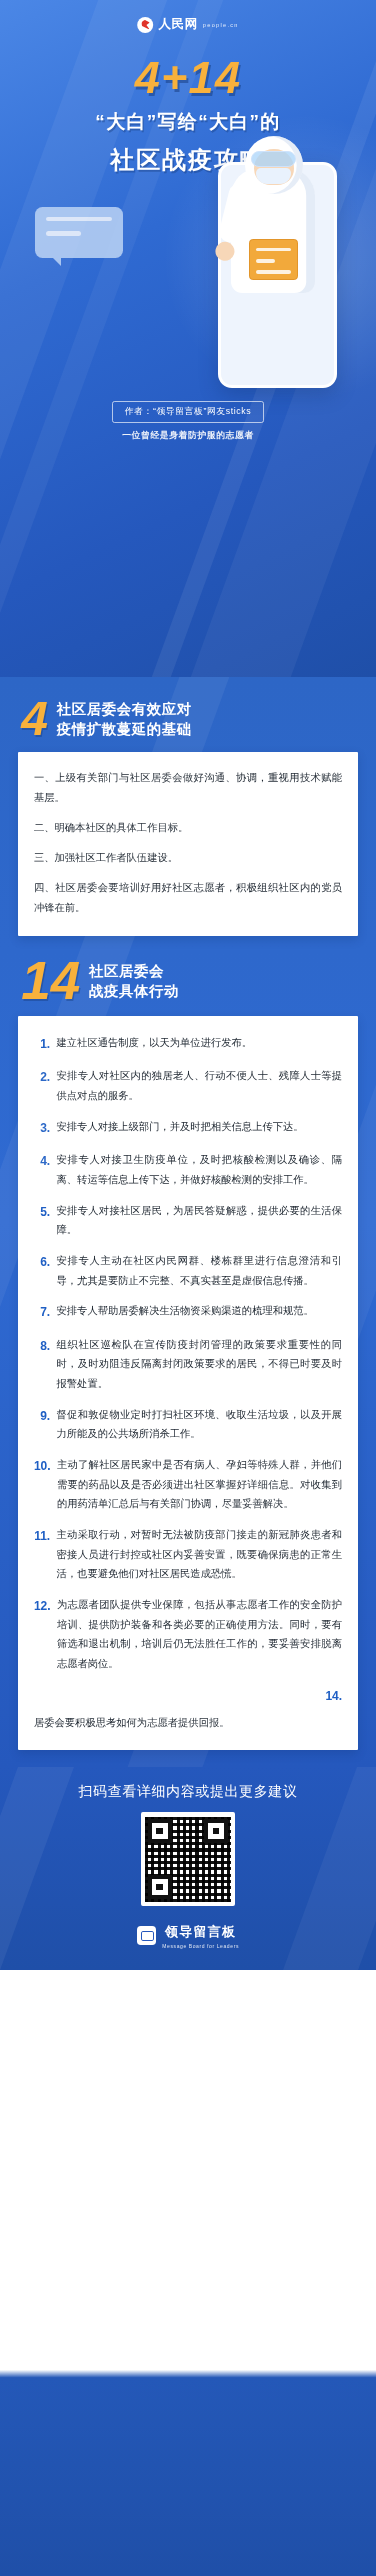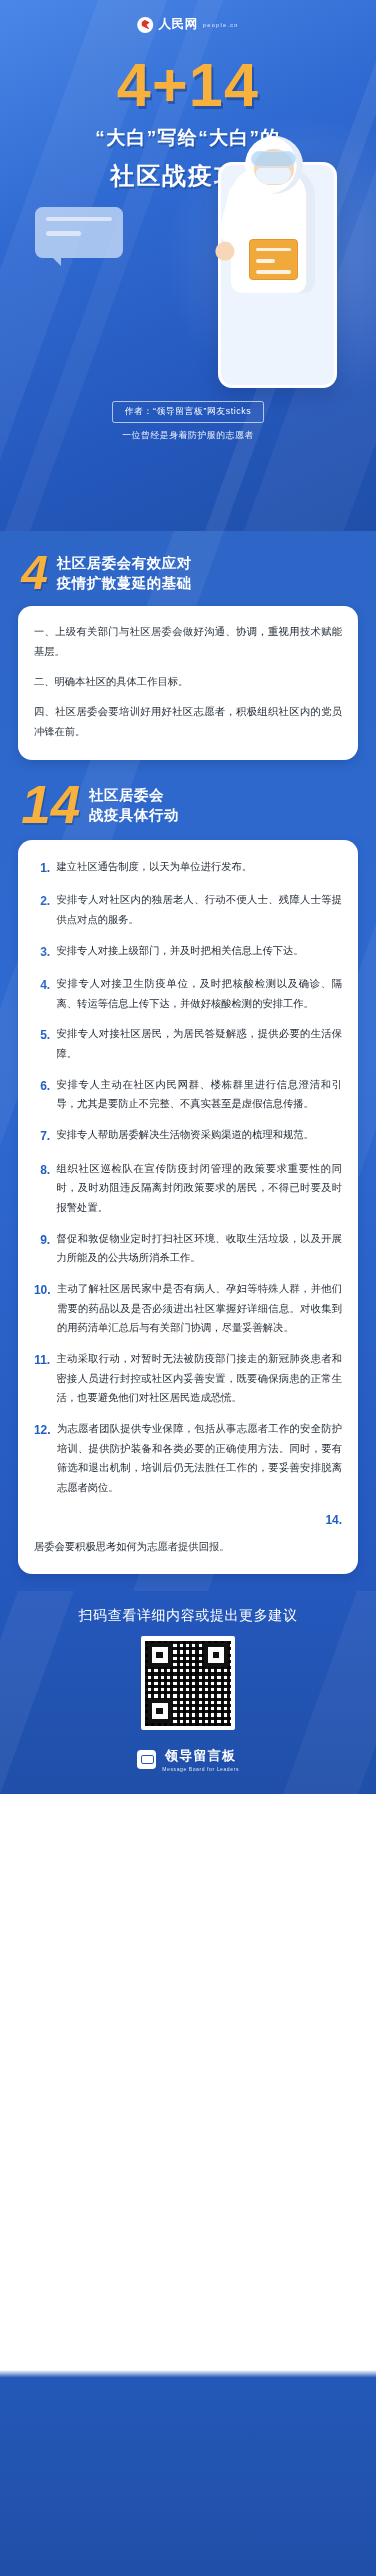--- a/index.html
+++ b/index.html
@@ -14,21 +14,21 @@
     min-height: 2576px;
     background:
       linear-gradient(180deg, #2f6fd0 0%, #2a63c4 6%, #3d7fe0 12%, #2d66c6 20%, #2458b8 26%,
         #ffffff 26.5%, #ffffff 92%,
         #2458b8 92.3%, #1f4fa8 100%);
     overflow: hidden;
   }
   
   .header {
     position: relative;
-    height: 531px;
+    height: 677px;
     background: linear-gradient(155deg, #4b87e6 0%, #2f6ad2 35%, #2558bd 70%, #1f4fa8 100%);
     overflow: hidden;
   }
   .hdr-deco {
     position: absolute;
     background: rgba(255,255,255,0.06);
     transform: skewX(-20deg);
   }
   .d1 { left: -25px; top: 0; width: 69px; height: 677px; }
   .d2 { left: 75px; top: 0; width: 25px; height: 677px; background: rgba(255,255,255,0.05); }
@@ -67,22 +67,23 @@
   }
   .logo-text { font-size: 12.5px; font-weight: bold; letter-spacing: 0.6px; }
   .logo-sub { font-size: 5.6px; opacity: .85; letter-spacing: 1.3px; display:block; font-weight: normal;}
 
   .title-wrap {
     position: absolute;
     top: 55px; left: 0; right: 0;
     text-align: center;
   }
   .t-big {
-    font-size: 61px;
-    font-weight: bold;
+    font-size: 45px;
+    font-weight: bold;
+    font-style: italic;
     color: #f8b13c;
     text-shadow: 1.9px 2.5px 0 rgba(16,52,112,.45);
     letter-spacing: 1.3px;
     line-height: 1;
   }
   .t-line2 {
     margin-top: 8.8px;
     font-size: 19px;
     font-weight: bold;
     color: #ffffff;
@@ -217,20 +218,21 @@
     border-radius: 2.5px;
     padding: 3.8px 11.3px;
     font-size: 8.8px;
     letter-spacing: 0.6px;
   }
   .author-2 {
     margin-top: 7.5px;
     font-size: 8.8px;
     letter-spacing: 0.6px;
     opacity: .92;
+    font-weight: bold;
   }
 
   
   .sec-banner {
     position: relative;
     display: flex;
     align-items: center;
     gap: 8.8px;
     padding: 0 21.3px;
     margin-top: 6.3px;
@@ -249,21 +251,21 @@
     font-size: 14.4px;
     font-weight: bold;
     line-height: 1.4;
     letter-spacing: 0.6px;
   }
 
   
   .card {
     margin: 11.3px 17.6px 0 17.6px;
     background: #ffffff;
-    border-radius: 14px;
+    border-radius: 1px;
     padding: 16.3px 16.3px 17.6px 16.3px;
     box-shadow: 0 3.8px 10px rgba(10,40,90,.18);
   }
   .card p {
     color: #1d2630;
     font-size: 10.3px;
     line-height: 1.95;
     margin-bottom: 10px;
     text-align: justify;
   }
@@ -443,20 +445,21 @@
       <div class="sec-num">4</div>
       <div class="sec-title">
         <div>社区居委会有效应对</div>
         <div>疫情扩散蔓延的基础</div>
       </div>
     </div>
 
     <div class="card">
       <p>一、上级有关部门与社区居委会做好沟通、协调，重视用技术赋能基层。</p>
       <p>二、明确本社区的具体工作目标。</p>
+      <p>三、加强社区工作者队伍建设。</p>
       <p>四、社区居委会要培训好用好社区志愿者，积极组织社区内的党员冲锋在前。</p>
     </div>
 
     <div class="sec-banner" style="margin-top:21.3px;">
       <div class="sec-num big">14</div>
       <div class="sec-title">
         <div>社区居委会</div>
         <div>战疫具体行动</div>
       </div>
     </div>

